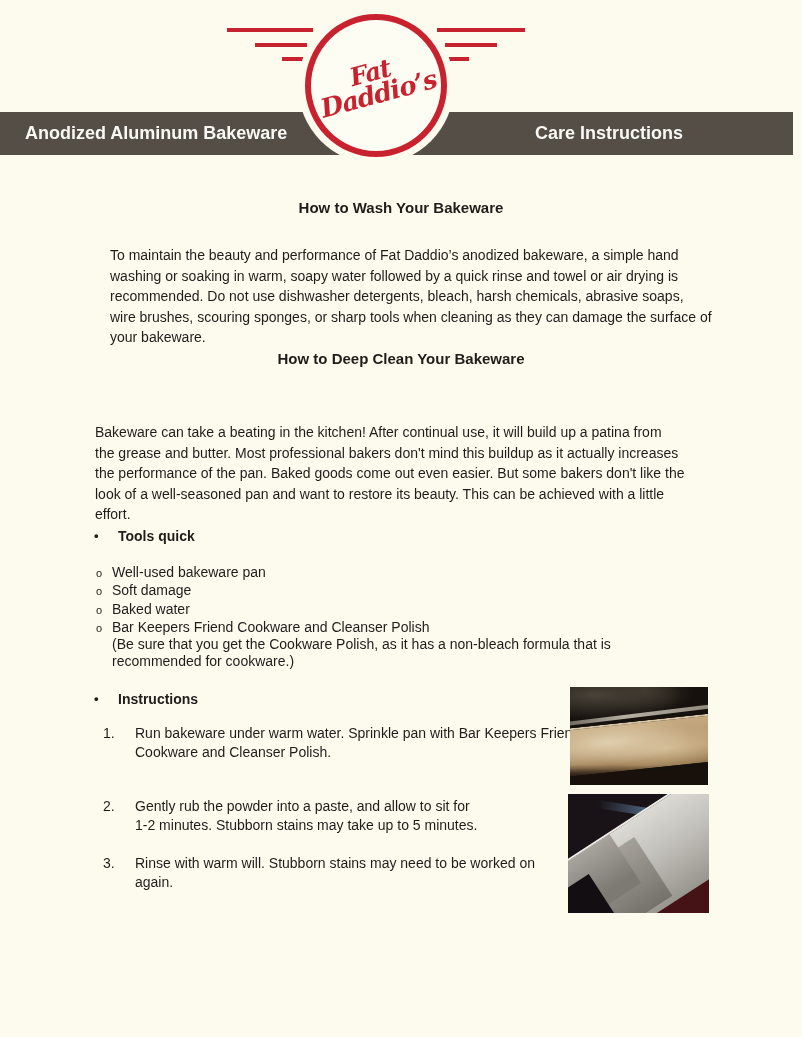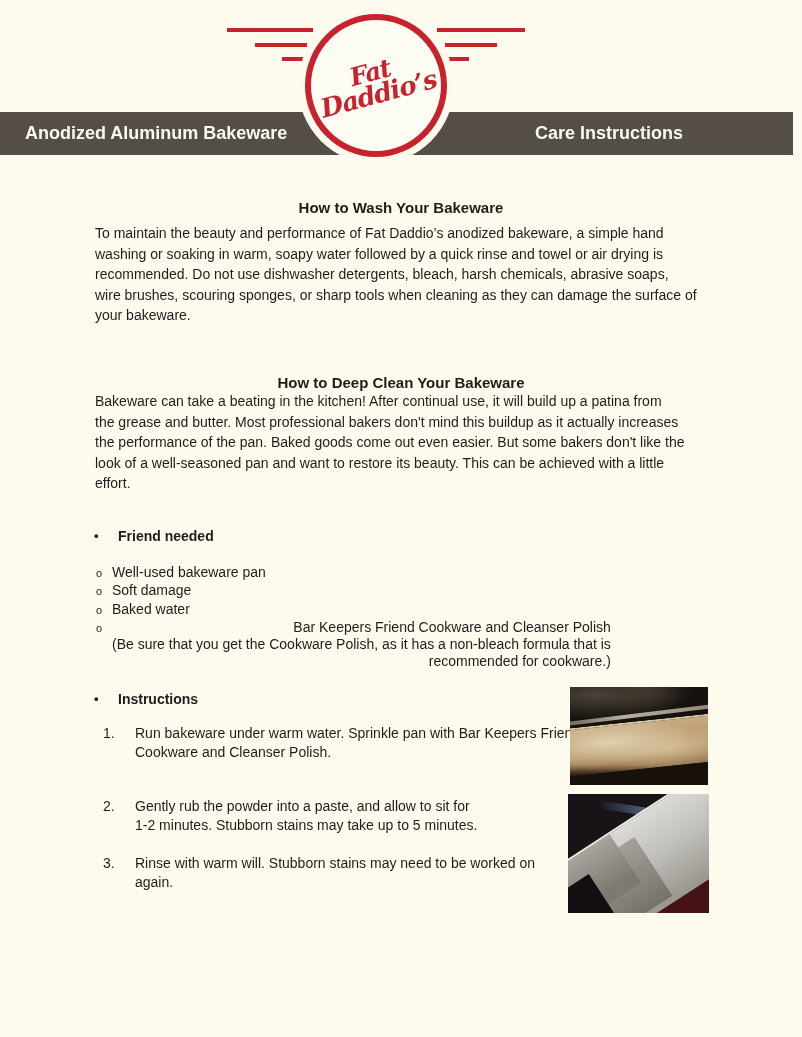--- a/index.html
+++ b/index.html
@@ -45,41 +45,41 @@
     line-height:0.92;letter-spacing:-1px;white-space:nowrap;
   }
   .brand-line1{font-size:25px;margin-left:36px;}
   .brand-line2{font-size:26px;}
   
   .doc-heading{
     position:absolute;left:0;width:802px;text-align:center;
     font-size:15px;font-weight:bold;white-space:pre;
   }
   .h-wash{top:199px;}
-  .h-deep{top:350px;margin-top:24px;}
+  .h-deep{top:350px;}
   .para{
     position:absolute;left:95px;width:680px;
     font-size:14px;line-height:20.6px;white-space:pre;
   }
-  .p-wash{top:223px;}
-  .p-deep{top:391px;}
+  .p-wash{top:245px;margin-left:15px;}
+  .p-deep{top:422px;}
   .bullet-row{
     position:absolute;left:94px;display:flex;align-items:flex-start;
     font-size:14px;font-weight:bold;
   }
   .b-tools{top:528px;}
   .b-instr{top:691px;}
   .bullet-dot{width:24px;font-size:13px;font-weight:bold;}
   .sub-list{
     position:absolute;left:96px;top:564px;
     font-size:14px;line-height:17.3px;
   }
   .sub-item{display:flex;align-items:flex-start;}
   .sub-marker{width:16px;font-size:11px;padding-top:1px;}
-  .sub-text{white-space:pre;text-align:right;}
+  .sub-text{white-space:pre;}
   .step{
     position:absolute;left:103px;display:flex;align-items:flex-start;
     font-size:14px;line-height:18.5px;
   }
   .step-1{top:724px;}
   .step-2{top:797px;}
   .step-3{top:854px;}
   .step-num{width:32px;}
   .step-text{white-space:pre;}
   
@@ -156,21 +156,21 @@
 
   <div class="doc-heading h-deep">How to Deep Clean Your Bakeware</div>
   <div class="para p-deep">Bakeware can take a beating in the kitchen! After continual use, it will build up a patina from
 the grease and butter. Most professional bakers don't mind this buildup as it actually increases
 the performance of the pan. Baked goods come out even easier. But some bakers don't like the
 look of a well-seasoned pan and want to restore its beauty. This can be achieved with a little
 effort.</div>
 
   <div class="bullet-row b-tools">
     <span class="bullet-dot">•</span>
-    <span>Friend needed</span>
+    <span>Tools quick</span>
   </div>
   <div class="sub-list">
     <div class="sub-item">
       <span class="sub-marker">o</span>
       <span class="sub-text">Well-used bakeware pan</span>
     </div>
     <div class="sub-item">
       <span class="sub-marker">o</span>
       <span class="sub-text">Soft damage</span>
     </div>

